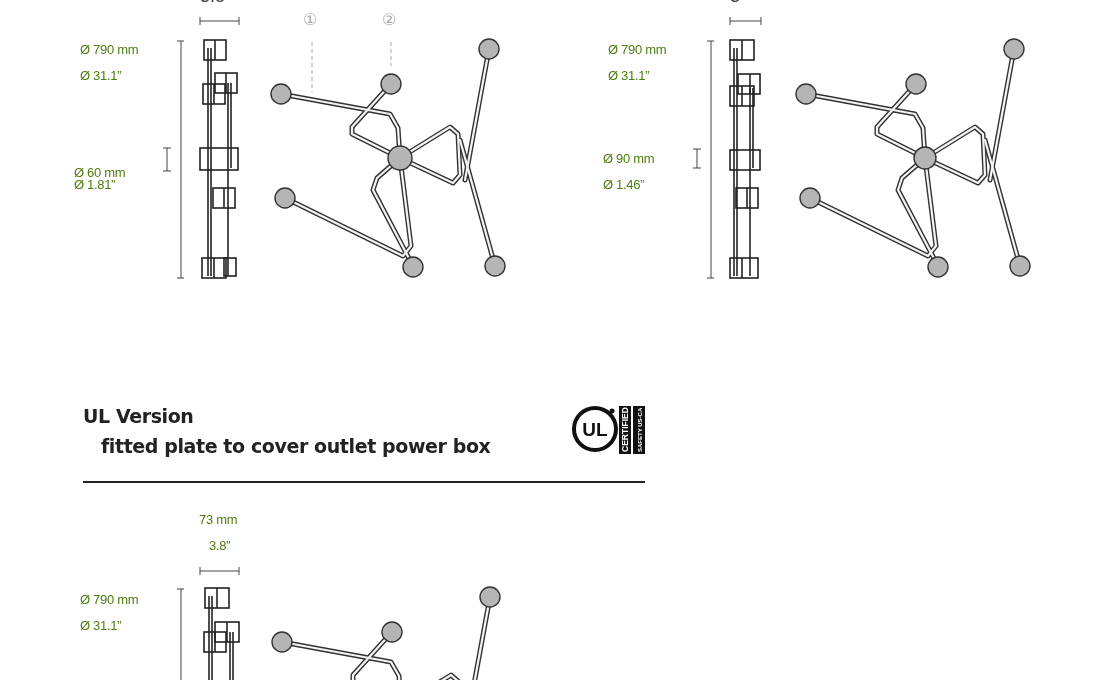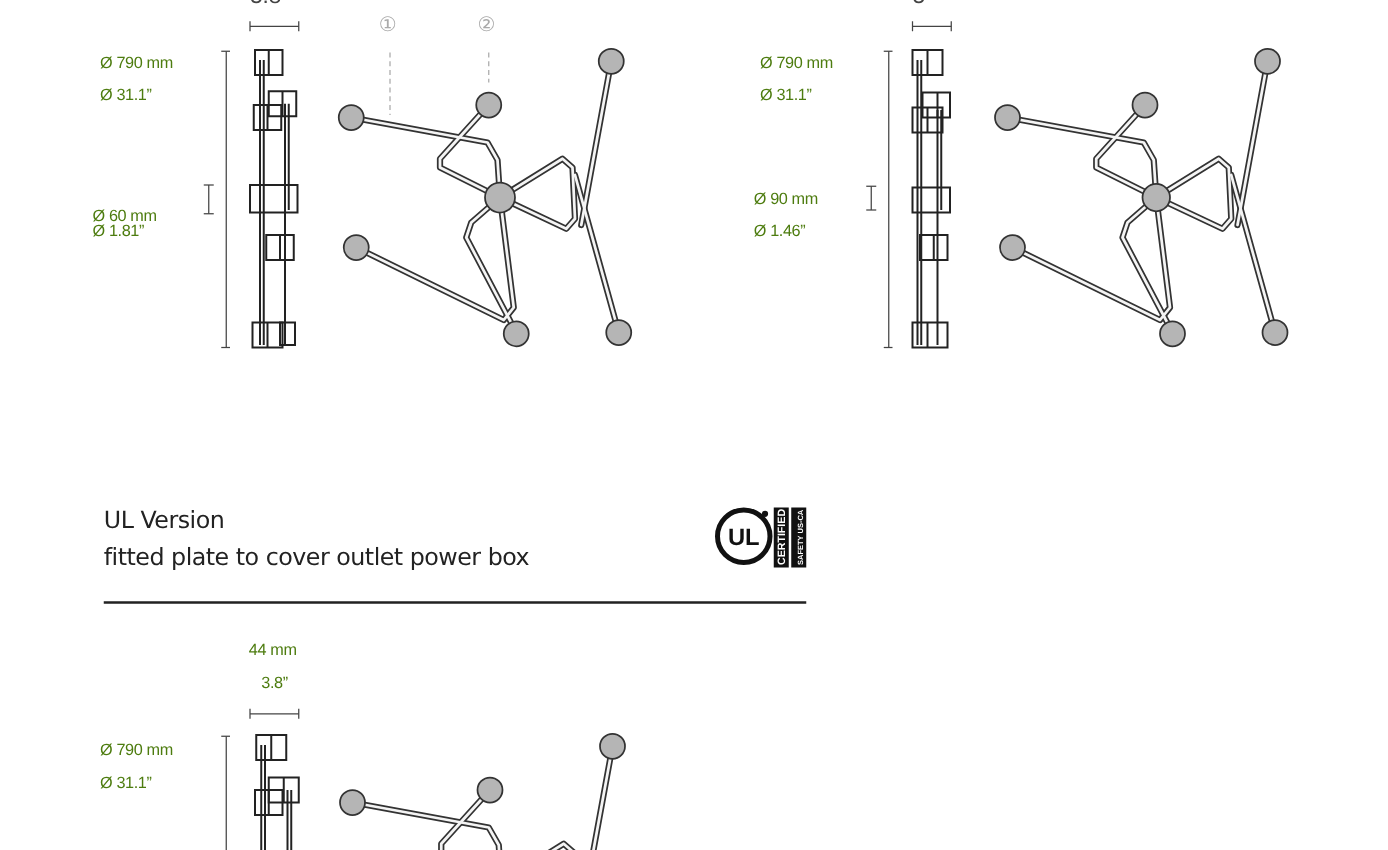--- a/index.html
+++ b/index.html
@@ -2,21 +2,21 @@
 <html><head>
 <meta charset="utf-8">
 <style>
   html, body { margin:0; padding:0; background:#ffffff; }
   body { width:1110px; height:680px; position:relative; overflow:hidden;
          font-family:"Liberation Sans", sans-serif; color:#3a3a3a; }
   .abs { position:absolute; }
   .dim { font-size:13px; line-height:26px; color:#4d7c0f; letter-spacing:-0.3px; white-space:nowrap; }
   .cut { font-size:18px; color:#444; }
   .circ-label { font-size:16px; color:#aaa; }
-  .title { font-family:"DejaVu Sans", sans-serif; font-weight:normal; font-size:19px; line-height:30px; color:#222; letter-spacing:-0.4px; white-space:nowrap; }
+  .title { font-family:"DejaVu Sans", sans-serif; font-weight:bold; font-size:19px; line-height:30px; color:#222; letter-spacing:-0.4px; white-space:nowrap; }
   .rule { height:2px; background:#222; }
   svg { position:absolute; overflow:visible; }
 </style>
 </head>
 <body>
 
 <div>
   <div class="abs cut" style="left:200px;top:-14px;">3.8</div>
   <svg style="left:199px;top:16px;" width="42" height="10">
     <line x1="1" y1="5" x2="40" y2="5" stroke="#444" stroke-width="1"></line>
@@ -159,33 +159,33 @@
         <circle cx="140" cy="128" r="11"></circle>
       <circle cx="25" cy="168" r="10"></circle>
         <circle cx="153" cy="237" r="10"></circle>
       <circle cx="235" cy="236" r="10"></circle>
     </g>
   </svg>
 </div>
 
 <div>
   <div class="abs title" style="left:83px;top:401px;">UL Version</div>
-  <div class="abs title" style="left:83px;top:431px;">fitted plate to cover outlet power box</div>
+  <div class="abs title" style="left:101px;top:431px;">fitted plate to cover outlet power box</div>
   <svg style="left:571px;top:404px;" width="76" height="52">
     <circle cx="24" cy="25" r="21" fill="none" stroke="#111" stroke-width="4"></circle>
     <text x="24" y="32" text-anchor="middle" font-family="Liberation Sans, sans-serif" font-weight="bold" font-size="19" fill="#111">UL</text>
     <circle cx="41" cy="7" r="2.5" fill="#111"></circle>
     <rect x="48" y="2" width="12" height="48" fill="#111"></rect>
     <text x="0" y="0" transform="translate(57,48) rotate(-90)" font-family="Liberation Sans, sans-serif" font-weight="bold" font-size="8.5" fill="#fff">CERTIFIED</text>
     <rect x="62" y="2" width="12" height="48" fill="#111"></rect>
     <text x="0" y="0" transform="translate(71,48) rotate(-90)" font-family="Liberation Sans, sans-serif" font-weight="bold" font-size="6" fill="#fff">SAFETY US-CA</text>
   </svg>
   <div class="abs rule" style="left:83px;top:481px;width:562px;"></div>
 
-  <div class="abs dim" style="left:199px;top:507px;">44 mm</div>
+  <div class="abs dim" style="left:199px;top:507px;">73 mm</div>
   <div class="abs dim" style="left:209px;top:533px;">3.8”</div>
   <svg style="left:199px;top:566px;" width="42" height="10">
     <line x1="1" y1="5" x2="40" y2="5" stroke="#444"></line>
     <line x1="1" y1="1" x2="1" y2="9" stroke="#444"></line>
       <line x1="40" y1="1" x2="40" y2="9" stroke="#444"></line>
   </svg>
   <div class="abs dim" style="left:80px;top:587px;">Ø 790 mm</div>
   <div class="abs dim" style="left:80px;top:613px;">Ø 31.1”</div>
   <svg style="left:176px;top:588px;" width="10" height="100">
     <line x1="5" y1="1" x2="5" y2="100" stroke="#444"></line>

